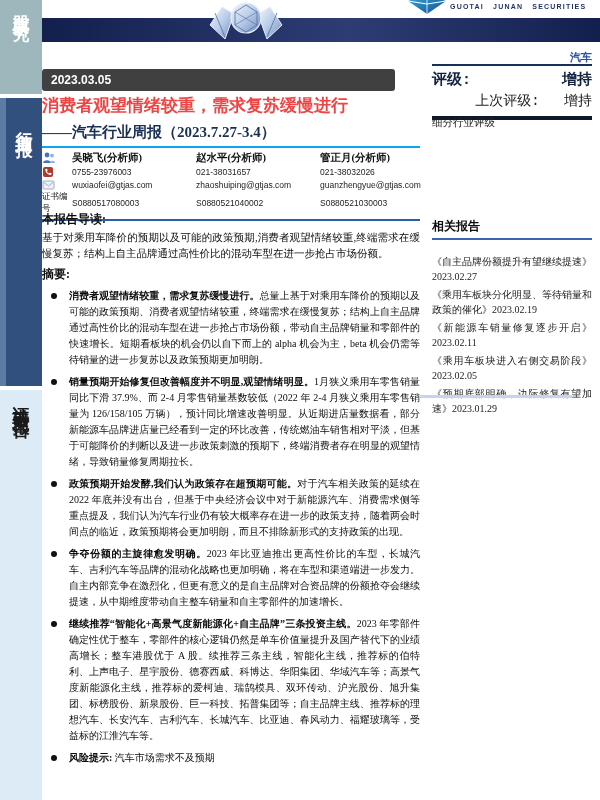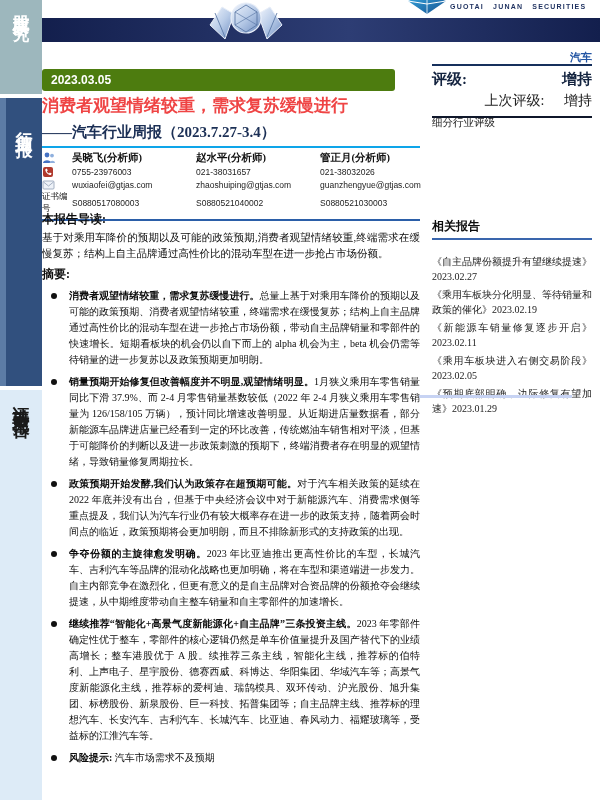--- a/index.html
+++ b/index.html
@@ -27,30 +27,30 @@
   .logo-text{
     position:absolute;left:450px;top:3px;width:150px;
     font-family:"Liberation Sans",sans-serif;font-size:7px;font-weight:bold;
     letter-spacing:1.2px;word-spacing:6px;color:#1c2f5e;
   }
   
   .tag-industry{position:absolute;left:432px;top:50px;width:160px;text-align:right;
     font-size:11px;font-weight:bold;color:#2456a4;}
   .date-badge{
     position:absolute;left:42px;top:69px;width:344px;height:22px;line-height:22px;
-    background:#4d7c0f;border-radius:3px;color:#fff;padding-left:9px;
+    background:#404040;border-radius:3px;color:#fff;padding-left:9px;
     font-family:"Liberation Sans",sans-serif;font-size:12px;font-weight:bold;
   }
   .title{position:absolute;left:42px;top:94px;width:382px;
     font-size:17px;font-weight:bold;color:#ef4444;}
   .subtitle{position:absolute;left:42px;top:123px;width:382px;
     font-size:15px;font-weight:bold;color:#1b2f55;}
   
   .rating{position:absolute;left:432px;top:64px;width:160px;
-    border-top:2px solid #16305c;border-bottom:2px solid #0f172a;padding:4px 0 6px 0;}
+    border-top:2px solid #16305c;border-bottom:4px solid #0f172a;padding:4px 0 6px 0;font-family:Liberation Mono, monospace;}
   .rating-row1{display:flex;justify-content:space-between;align-items:baseline;
     font-size:15px;font-weight:bold;color:#13233f;}
   .rating-row2{text-align:right;font-size:14px;color:#222;margin-top:3px;}
   .rating-row2 .lbl{margin-right:16px;}
   .sub-rating{position:absolute;left:432px;top:116px;font-size:10.5px;color:#222;}
   
   .analysts{position:absolute;left:42px;top:146px;width:378px;
     border-top:2px solid #0ea5e9;border-bottom:2px solid #2b5ea8;padding:3px 0 4px 0;}
   .a-row{display:grid;grid-template-columns:30px 124px 124px 100px;align-items:center;
     min-height:13px;}

